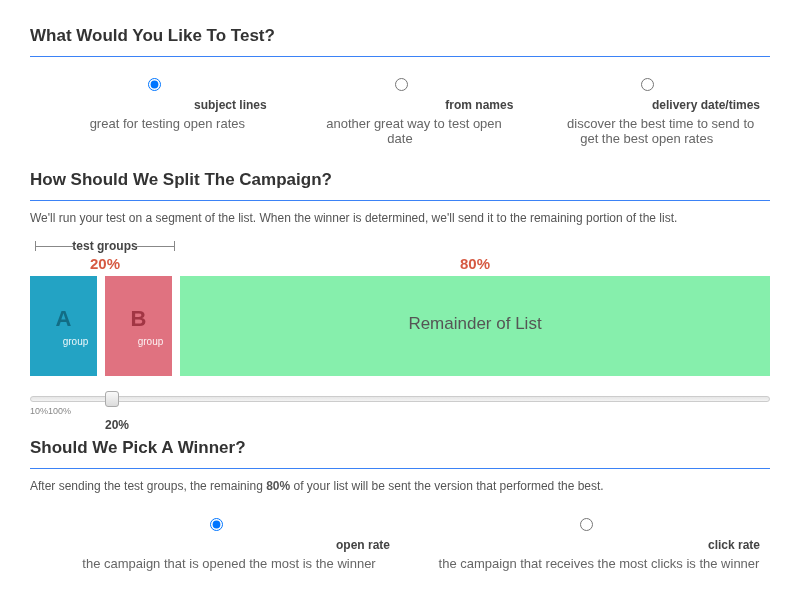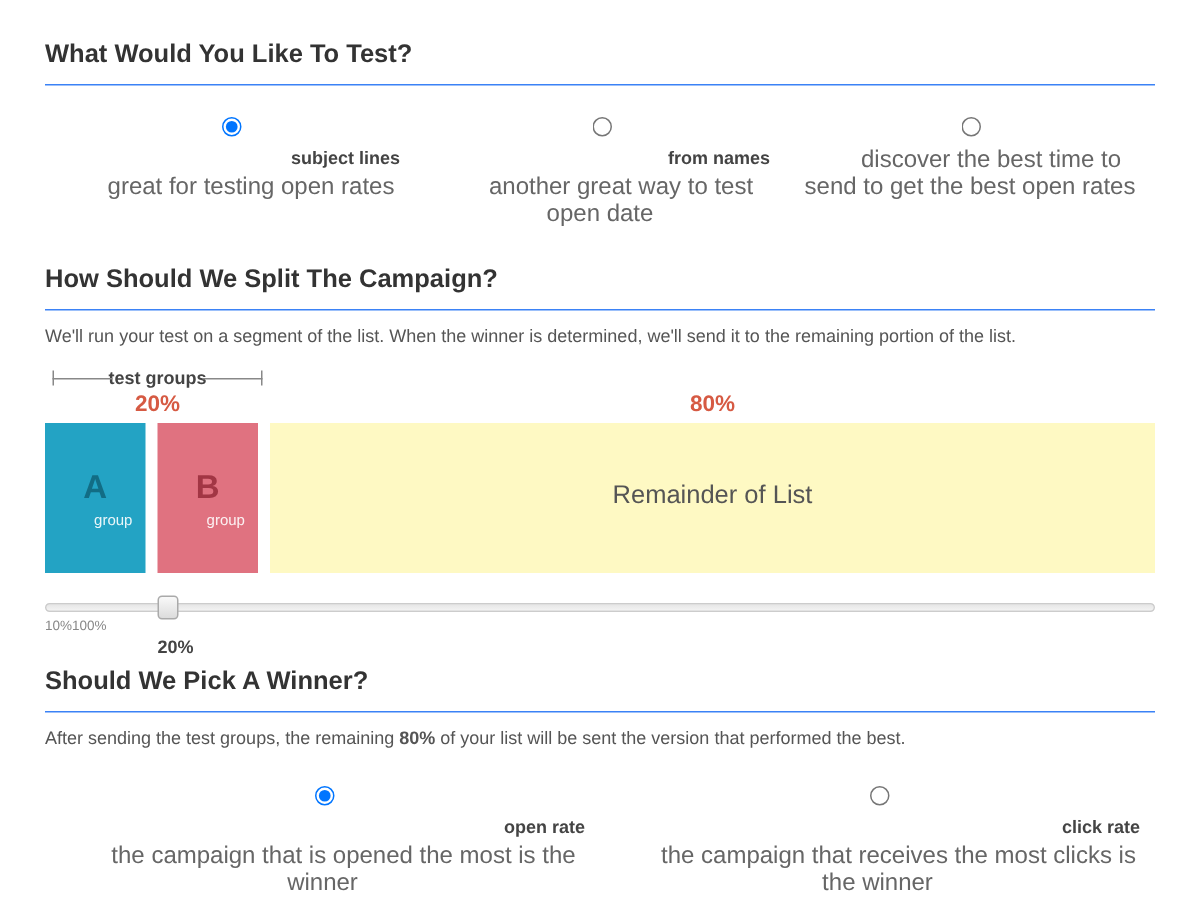--- a/index.html
+++ b/index.html
@@ -21,21 +21,21 @@
   }
   .options-row {
     display: flex;
     justify-content: space-around;
     text-align: center;
     padding: 8px 0 18px 0;
   }
   .opt-col { flex: 1; padding: 0 10px; }
   .radio-wrap { margin-bottom: 4px; }
   .opt-label { font-weight: bold; display: block; margin-bottom: 4px; text-align: right; }
-  .opt-desc { color: #666; font-size: 16px; padding-left: 28px; }
+  .opt-desc { color: #666; font-size: 13px; padding-left: 28px; }
   .bold-inline { font-weight: bold; }
   .section-sub { color: #555; margin: 6px 0 14px 0; }
 
   .testgroups-label { text-align:center; font-weight:bold; width:150px; margin:4px 0 2px 0; position:relative; }
   .testgroups-label::before, .testgroups-label::after {
     content:""; position:absolute; top:50%; width:40px; border-top:1px solid #888;
   }
   .testgroups-label::before { left:5px; }
   .testgroups-label::after  { right:5px; }
   .testgroups-label .cap { position:absolute; top:2px; height:10px; border-left:1px solid #888; }
@@ -51,21 +51,21 @@
     width:67px; height:100px; display:flex; flex-direction:column; align-items:center; justify-content:center;
     color:#fff; margin-right:8px;
   }
   .bar-a { background:#23a3c4; }
   .bar-b { background:#e07280; }
   .bar-letter { font-size:22px; font-weight:bold; margin-bottom:4px; }
   .bar-a .bar-letter { color:#126d85; }
   .bar-b .bar-letter { color:#a23644; }
   .bar-group { font-size:10px; opacity:.9;padding-left:24px; }
   .bar-remainder {
-    flex:1; background:#fef9c3; display:flex; flex-direction:column; align-items:center; justify-content:center;
+    flex:1; background:#86efac; display:flex; flex-direction:column; align-items:center; justify-content:center;
     color:#555;
   }
   .bar-remainder .rem-title { font-size:17px; color:#555; margin-bottom:4px; }
   .bar-remainder .rem-desc { font-size:10px; color:#666; }
 
   .slider-block { margin-top:20px; position:relative; }
   .slider-track { height:6px; background:linear-gradient(#e6e6e6,#f3f3f3); border:1px solid #ccc; border-radius:3px; position:relative; }
   .slider-thumb {
     position:absolute; top:-6px; width:14px; height:16px; background:linear-gradient(#f9f9f9,#dcdcdc);
     border:1px solid #aaa; border-radius:3px; left:calc(11% - 7px);
@@ -86,20 +86,21 @@
     <span class="opt-label">subject lines</span>
     <span class="opt-desc">great for testing open rates</span>
   </div>
   <div class="opt-col">
     <div class="radio-wrap"><input type="radio" name="test" style=""></div>
     <span class="opt-label">from names</span>
     <span class="opt-desc">another great way to test open date</span>
   </div>
   <div class="opt-col">
     <div class="radio-wrap"><input type="radio" name="test" style=""></div>
+    <span class="opt-label">delivery date/times</span>
     <span class="opt-desc">discover the best time to send to get the best open rates</span>
   </div>
 </div>
 
 <div class="section-title">How Should We Split The Campaign?</div>
 <div class="section-sub">We'll run your test on a segment of the list. When the winner is determined, we'll send it to the remaining portion of the list.</div>
 
 <div class="testgroups-label">
   <span class="cap capL"></span>
   <span>test groups</span>

